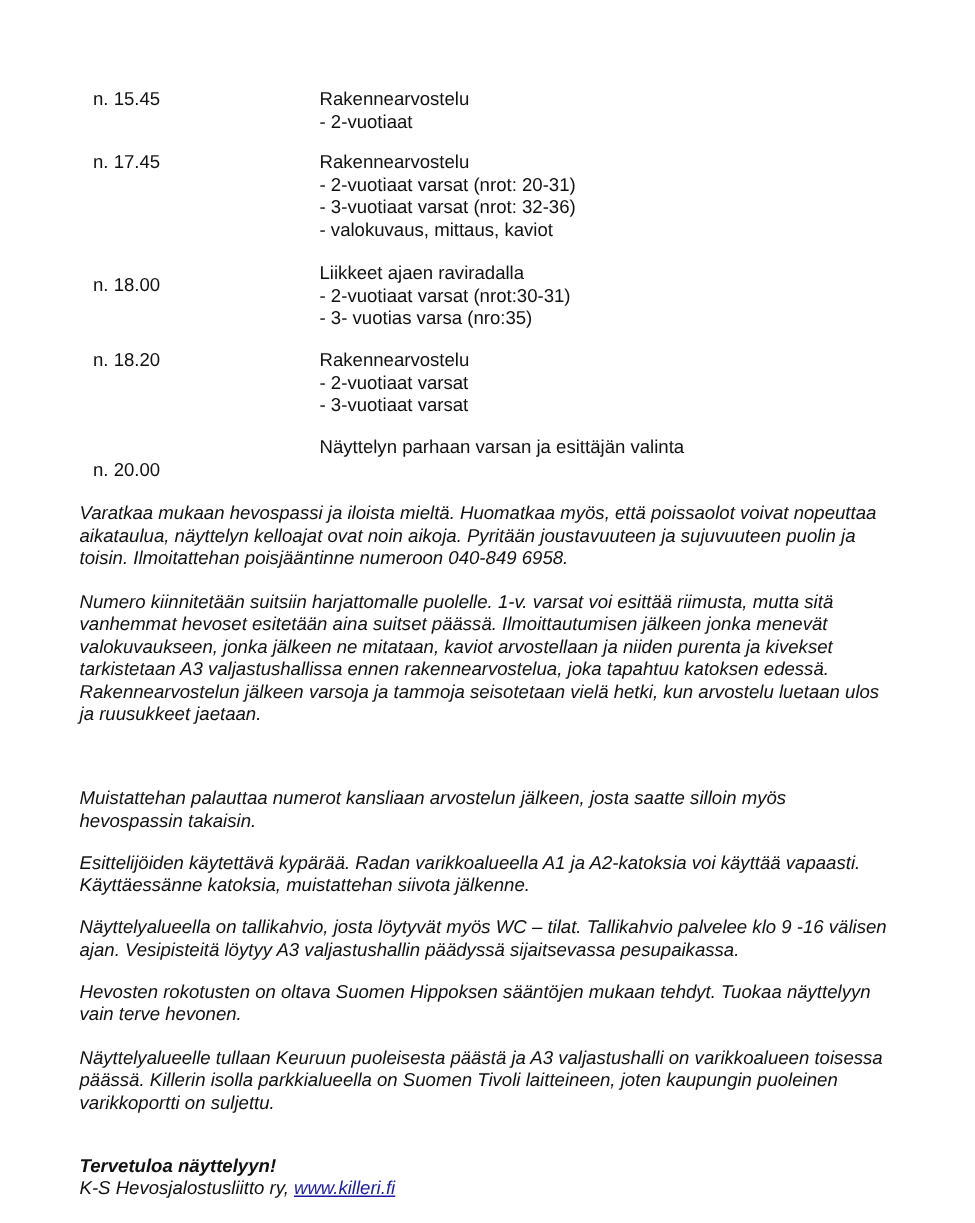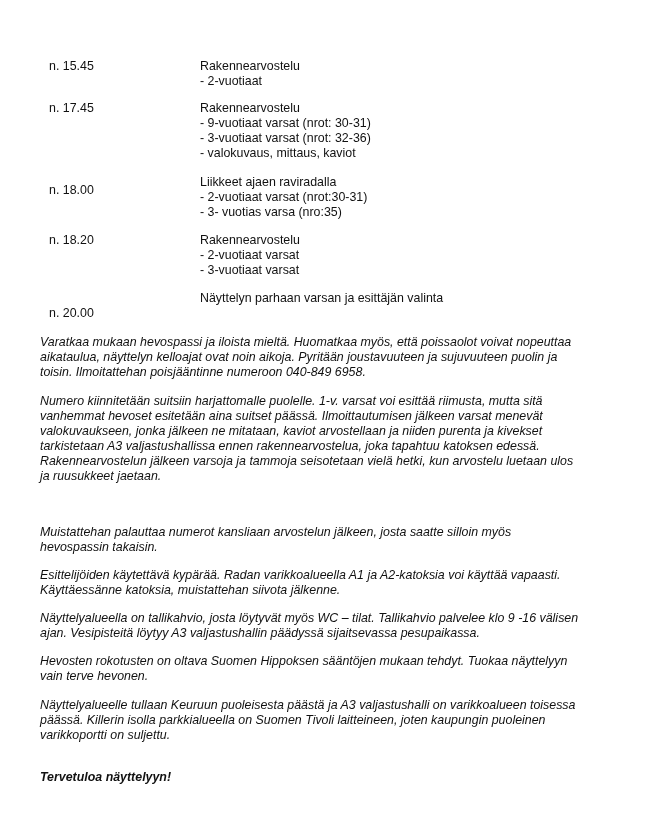--- a/index.html
+++ b/index.html
@@ -1,39 +1,39 @@
 <!DOCTYPE html>
 <html><head>
 <meta charset="utf-8">
 <style>
   html, body { margin:0; padding:0; background:#ffffff; }
   body { width:650px; height:815px; position:relative; overflow:hidden;
          font-family:"Liberation Sans", sans-serif; font-size:12.4px; color:#111; }
-  .blk { position:absolute; line-height:15px; }
+  .blk { position:absolute; line-height:15px;margin-left:13px; }
   .time { left:49px; }
   .desc { left:200px; }
   .para { left:40px; width:560px;font-style:italic; }
   .line { display:block; white-space:nowrap; }
   .bold { font-weight:bold; }
   a.link { color:#1a1aa6; text-decoration:underline; }
 </style>
 </head>
 <body>
 
 <div>
   <div class="blk time" style="top:59px">n. 15.45</div>
   <div class="blk desc" style="top:59px">
     <span class="line">Rakennearvostelu</span>
     <span class="line">- 2-vuotiaat</span>
   </div>
 
   <div class="blk time" style="top:101px">n. 17.45</div>
   <div class="blk desc" style="top:101px">
     <span class="line">Rakennearvostelu</span>
-    <span class="line">- 9-vuotiaat varsat (nrot: 30-31)</span>
+    <span class="line">- 2-vuotiaat varsat (nrot: 20-31)</span>
     <span class="line">- 3-vuotiaat varsat (nrot: 32-36)</span>
     <span class="line">- valokuvaus, mittaus, kaviot</span>
   </div>
 
   <div class="blk time" style="top:183px">n. 18.00</div>
   <div class="blk desc" style="top:175px">
     <span class="line">Liikkeet ajaen raviradalla</span>
     <span class="line">- 2-vuotiaat varsat (nrot:30-31)</span>
     <span class="line">- 3- vuotias varsa (nro:35)</span>
   </div>
@@ -52,21 +52,21 @@
 </div>
 
 <div class="blk para" style="top:335px">
   <span class="line">Varatkaa mukaan hevospassi ja iloista mieltä. Huomatkaa myös, että poissaolot voivat nopeuttaa</span>
   <span class="line">aikataulua, näyttelyn kelloajat ovat noin aikoja. Pyritään joustavuuteen ja sujuvuuteen puolin ja</span>
   <span class="line">toisin. Ilmoitattehan poisjääntinne numeroon 040-849 6958.</span>
 </div>
 
 <div class="blk para" style="top:394px">
   <span class="line">Numero kiinnitetään suitsiin harjattomalle puolelle. 1-v. varsat voi esittää riimusta, mutta sitä</span>
-  <span class="line">vanhemmat hevoset esitetään aina suitset päässä. Ilmoittautumisen jälkeen varsat menevät</span>
+  <span class="line">vanhemmat hevoset esitetään aina suitset päässä. Ilmoittautumisen jälkeen jonka menevät</span>
   <span class="line">valokuvaukseen, jonka jälkeen ne mitataan, kaviot arvostellaan ja niiden purenta ja kivekset</span>
   <span class="line">tarkistetaan A3 valjastushallissa ennen rakennearvostelua, joka tapahtuu katoksen edessä.</span>
   <span class="line">Rakennearvostelun jälkeen varsoja ja tammoja seisotetaan vielä hetki, kun arvostelu luetaan ulos</span>
   <span class="line">ja ruusukkeet jaetaan.</span>
 </div>
 
 <div class="blk para" style="top:525px">
   <span class="line">Muistattehan palauttaa numerot kansliaan arvostelun jälkeen, josta saatte silloin myös</span>
   <span class="line">hevospassin takaisin.</span>
 </div>
@@ -87,13 +87,14 @@
 </div>
 
 <div class="blk para" style="top:698px">
   <span class="line">Näyttelyalueelle tullaan Keuruun puoleisesta päästä ja A3 valjastushalli on varikkoalueen toisessa</span>
   <span class="line">päässä. Killerin isolla parkkialueella on Suomen Tivoli laitteineen, joten kaupungin puoleinen</span>
   <span class="line">varikkoportti on suljettu.</span>
 </div>
 
 <div class="blk para" style="top:770px">
   <span class="line bold">Tervetuloa näyttelyyn!</span>
+  <span class="line"><span>K-S Hevosjalostusliitto ry, </span><a class="link" href="#">www.killeri.fi</a></span>
 </div>
 
 </body></html>

